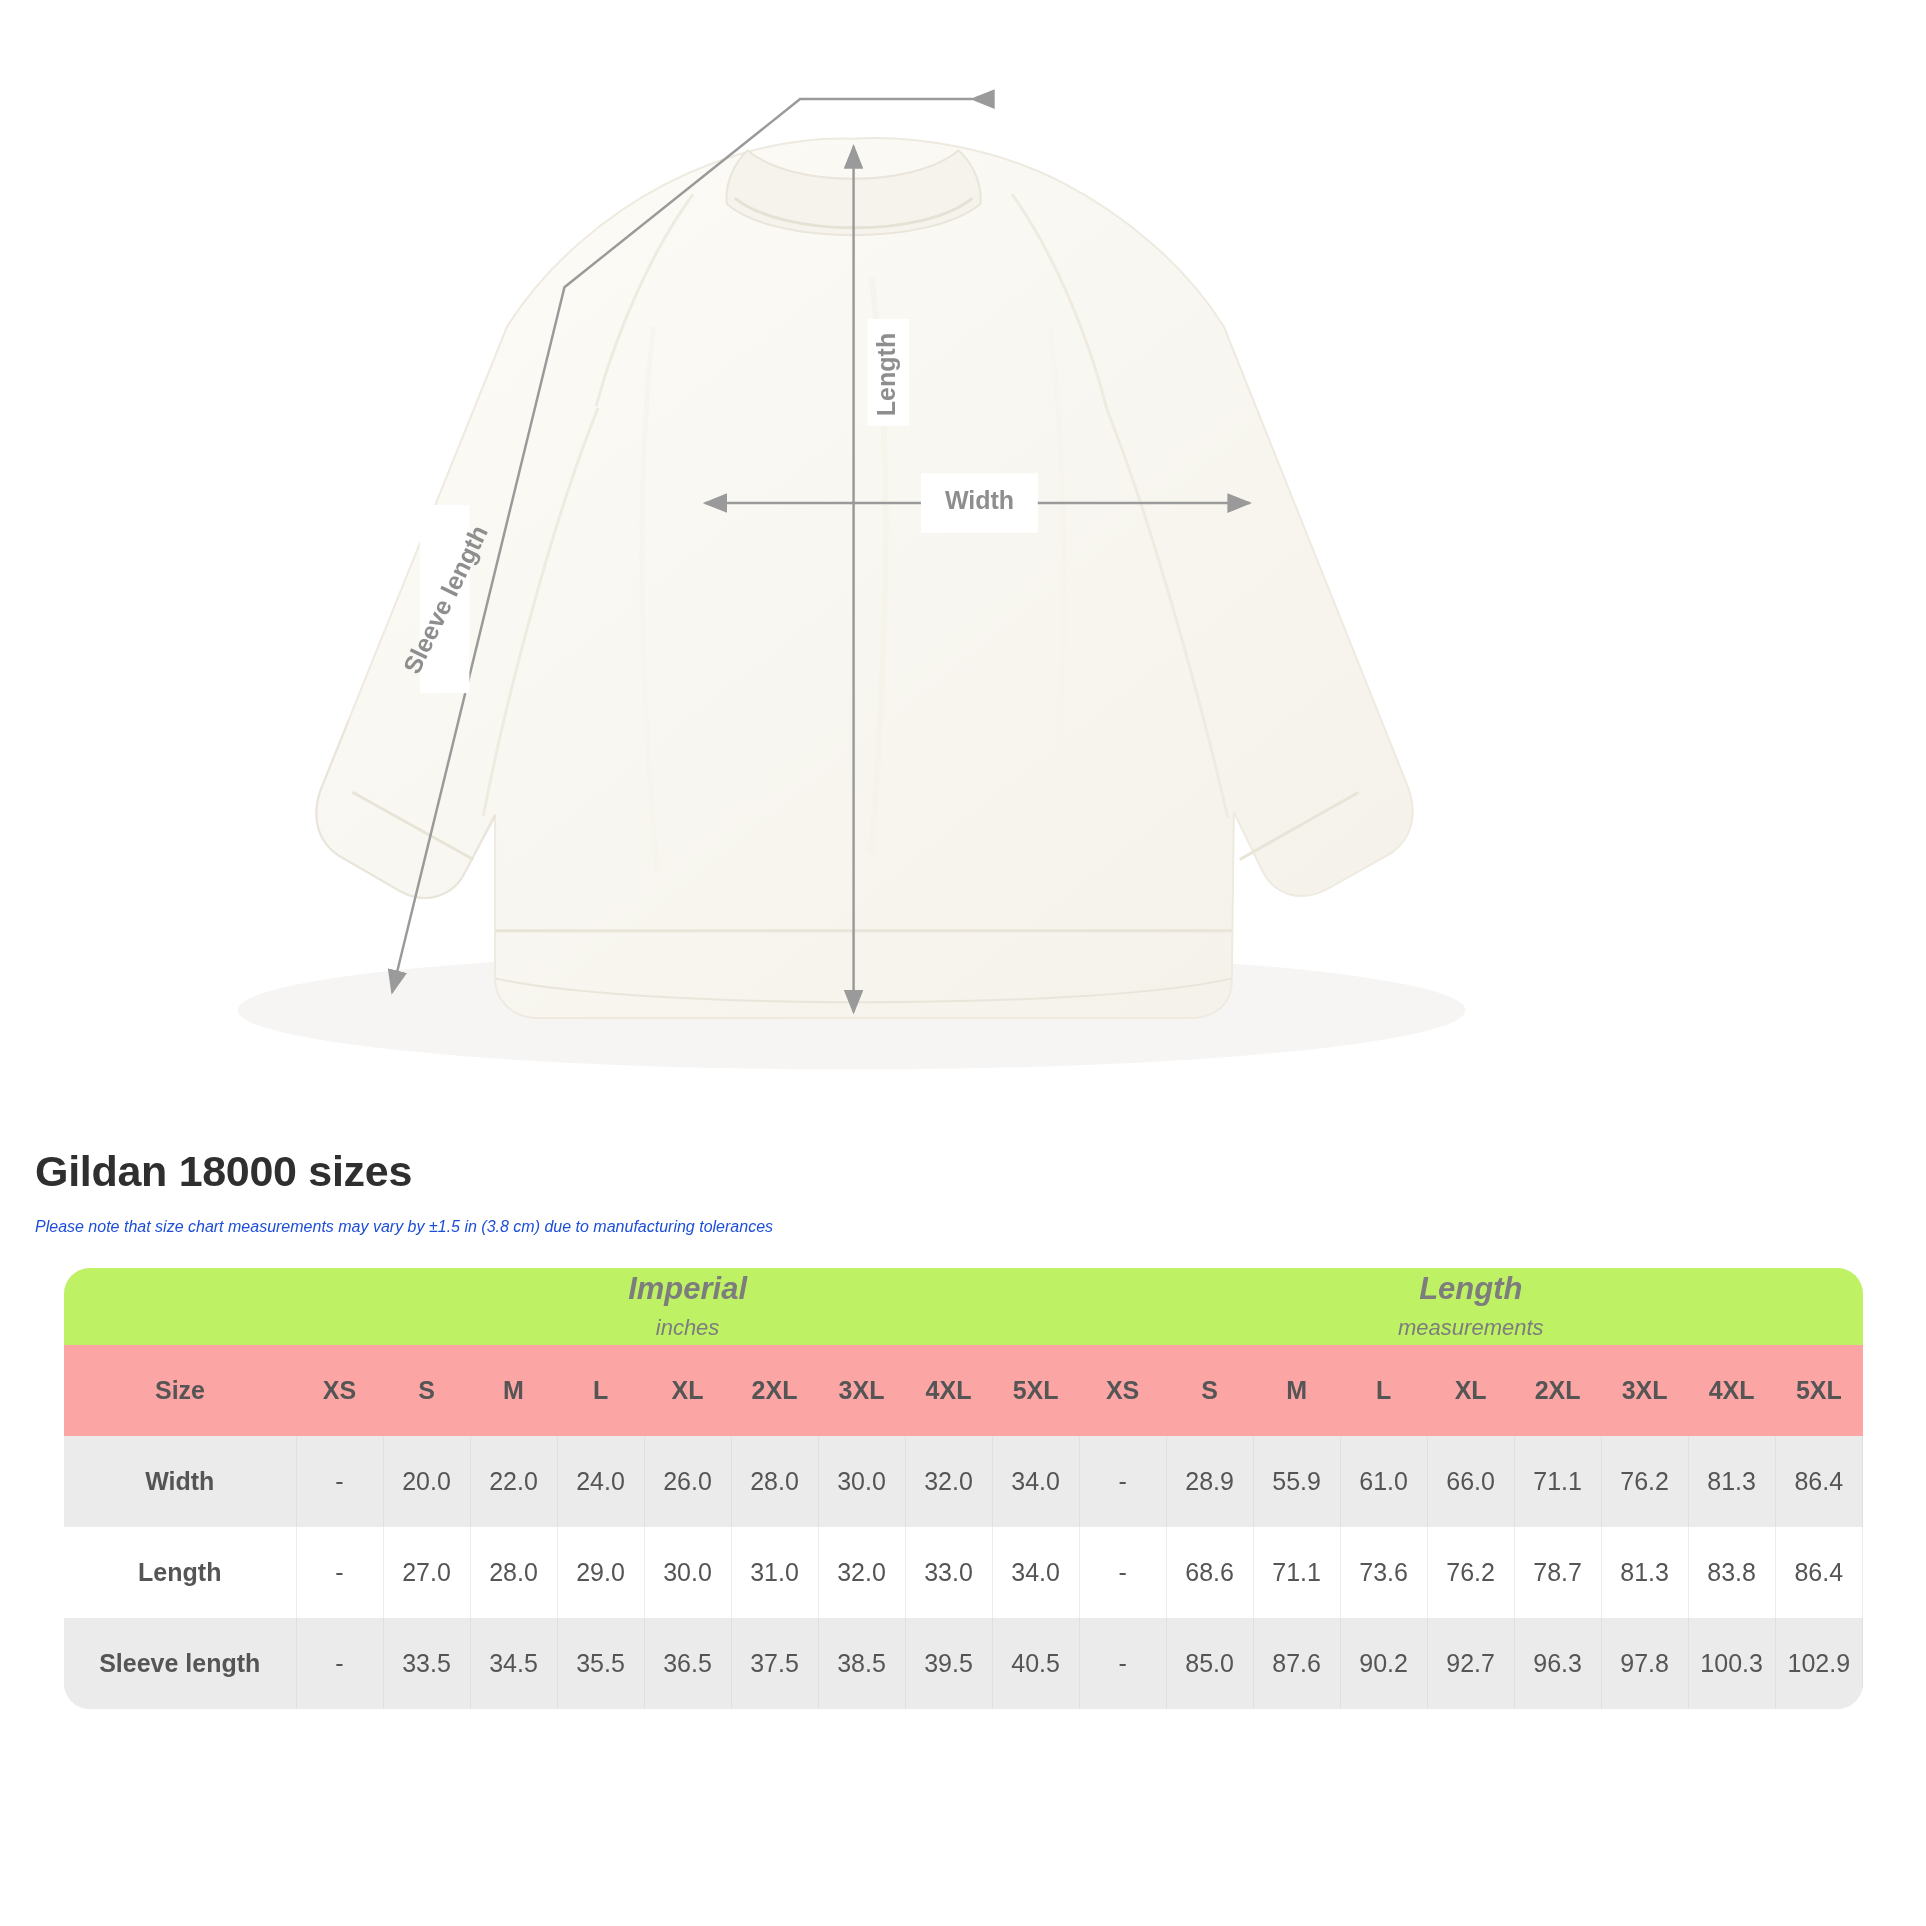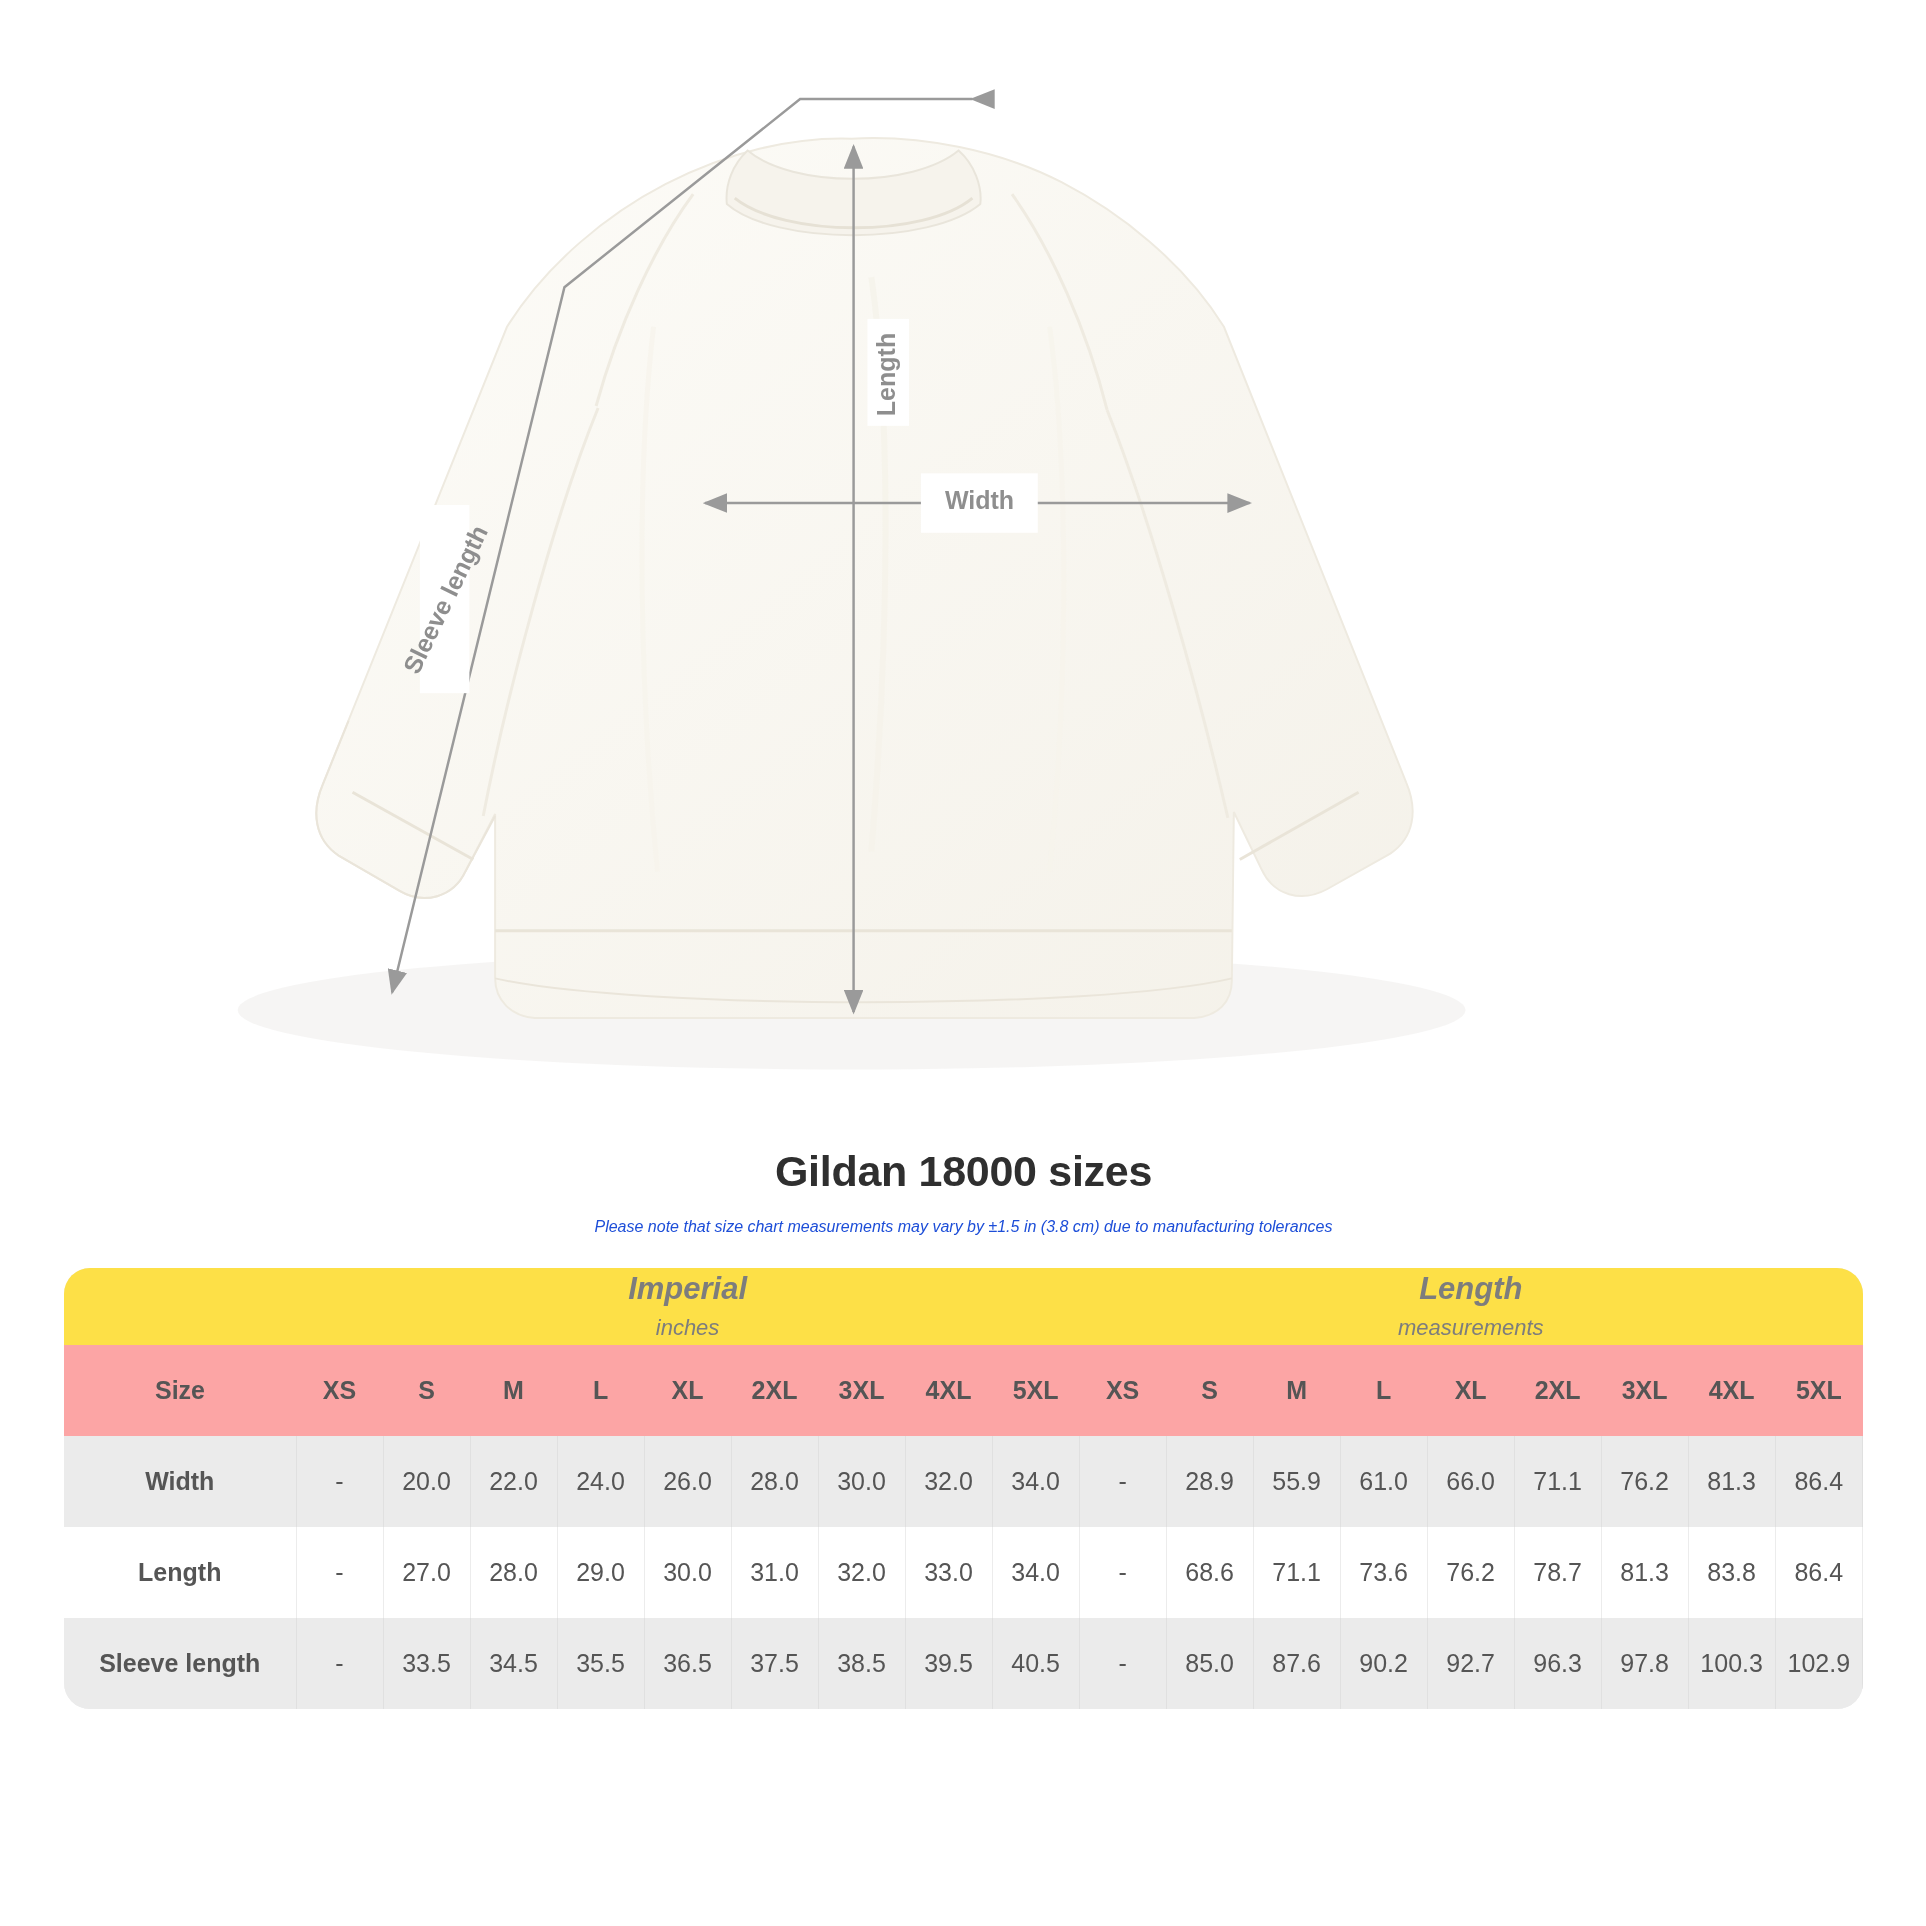--- a/index.html
+++ b/index.html
@@ -23,22 +23,22 @@
     height: 1119px;
   }
   .illu-svg {
     position: absolute;
     left: 0;
     top: 0;
   }
 
   
   .title-block {
-    text-align: center;
     margin-top: 28px;
+    margin-left: 35px;
   }
   .chart-title {
     font-size: 43px;
     font-weight: bold;
     color: #2f2f2f;
     letter-spacing: -0.3px;
   }
   .chart-note {
     font-size: 16px;
     font-style: italic;
@@ -59,21 +59,21 @@
     table-layout: fixed;
   }
   table.size-table td, table.size-table th {
     text-align: center;
     font-size: 25px;
     color: #555555;
     border: none;
     padding: 0;
   }
   .unit-row td {
-    background: #fde047;
+    background: #bef264;
     padding: 26px 0 30px 0;
   }
   .unit-name {
     font-size: 31px;
     font-style: italic;
     font-weight: bold;
     color: #7d7d7d;
     line-height: 1.35;
   }
   .unit-sub {

